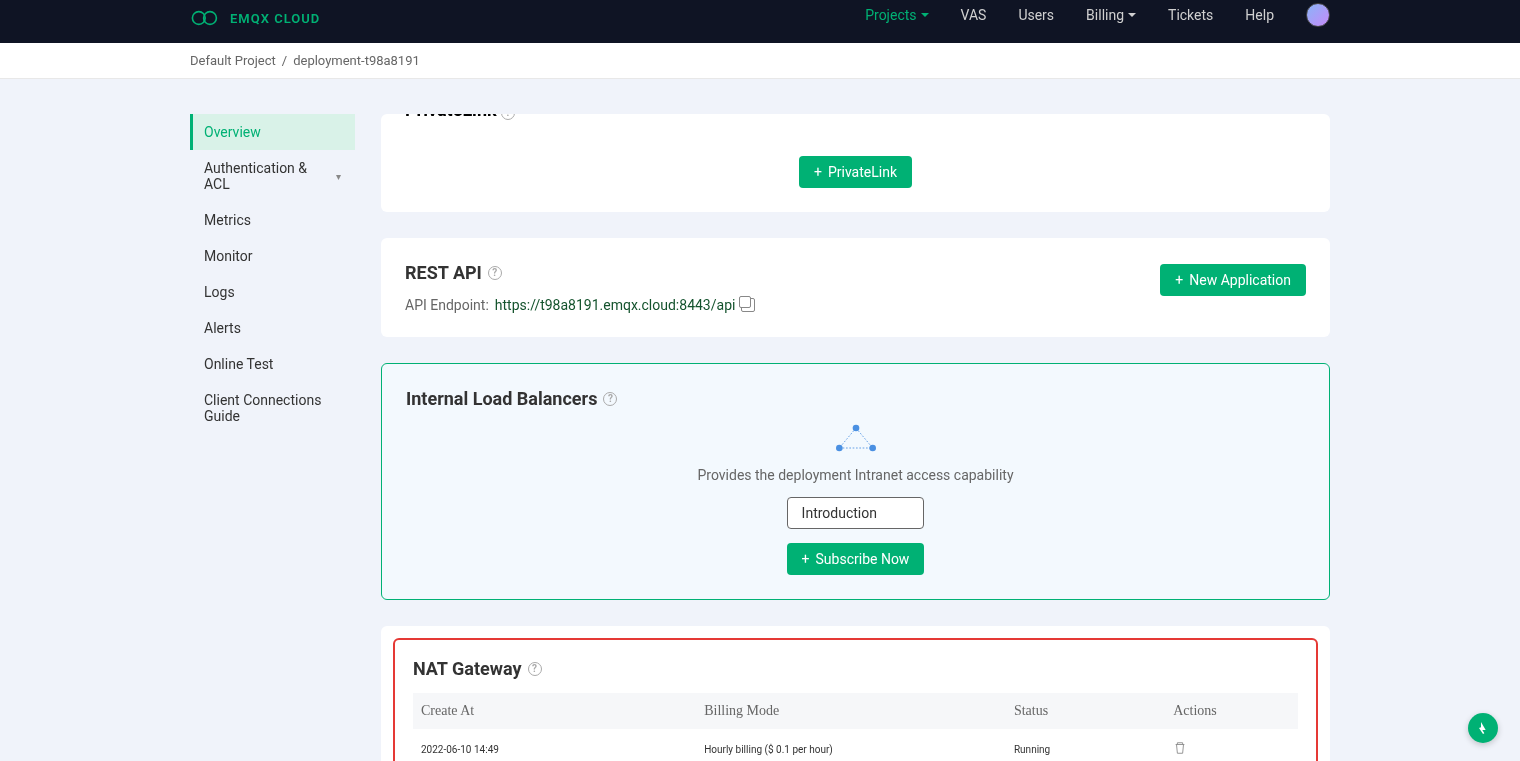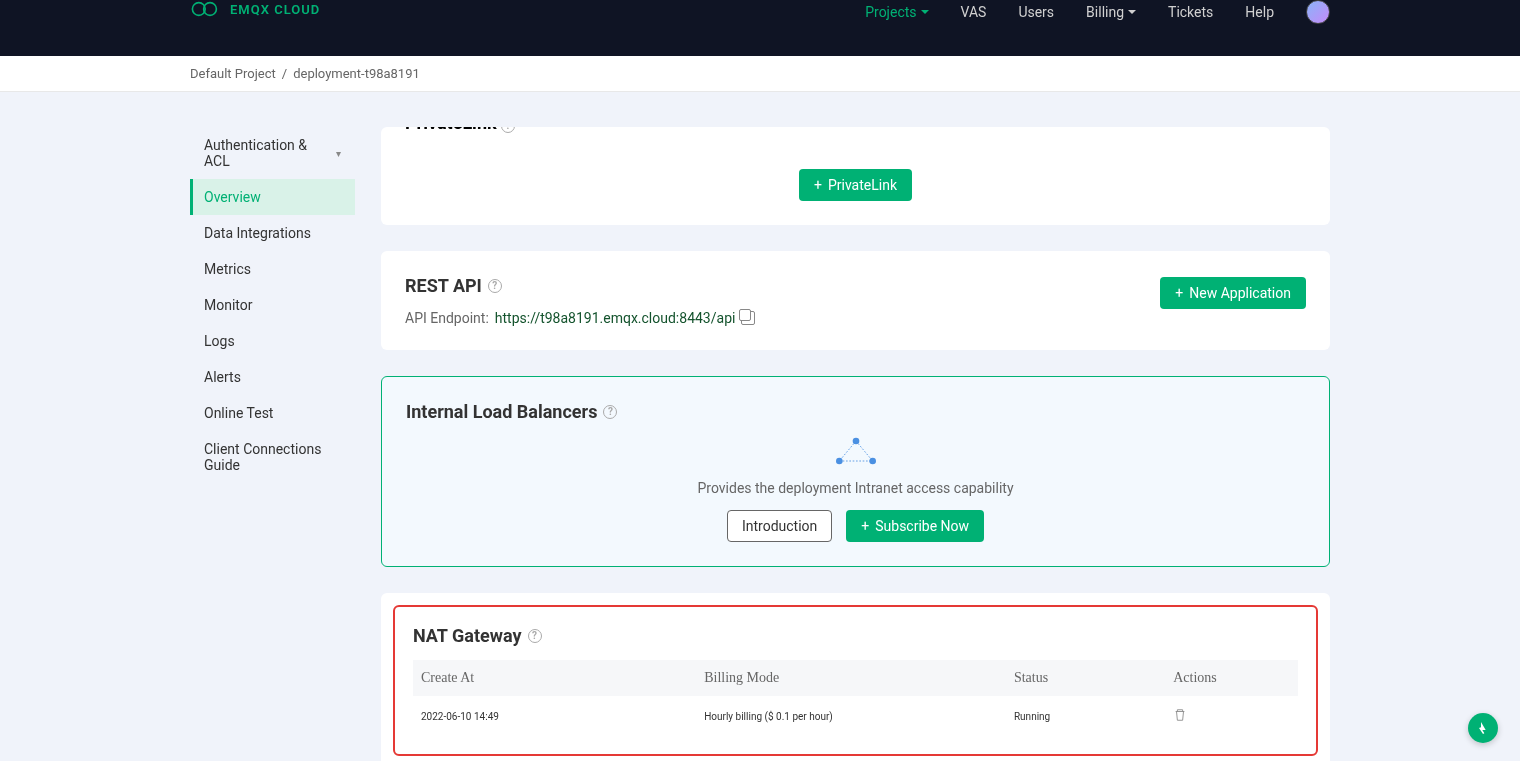--- a/index.html
+++ b/index.html
@@ -1,19 +1,19 @@
 <!DOCTYPE html>
 <html><head>
 <meta charset="utf-8">
 <style>
 * { margin: 0; padding: 0; box-sizing: border-box; }
 body { font-family: -apple-system, BlinkMacSystemFont, "Segoe UI", Roboto, sans-serif; background: #f0f3fa; color: #333; font-size: 14px; }
 
 
-.header { background: #0f1424; height: 56px; display: flex; align-items: flex-start; padding: 0 190px; justify-content: space-between; }
+.header { background: #0f1424; height: 43px; display: flex; align-items: flex-end; padding: 16px 190px; justify-content: space-between; }
 .logo { display: flex; align-items: center; gap: 8px; color: #00b174; font-weight: 600; font-size: 13px; letter-spacing: 1px; }
 .logo-icon { width: 32px; height: 18px; }
 .nav { display: flex; align-items: center; gap: 32px; }
 .nav-item { color: #d0d0d0; font-size: 14px; cursor: pointer; display: flex; align-items: center; gap: 4px; }
 .nav-item.active { color: #00b174; }
 .avatar { width: 24px; height: 24px; border-radius: 50%; background: linear-gradient(135deg, #8ab4f8, #c58af9); border: 1px solid #444; }
 .caret { width: 0; height: 0; border-left: 4px solid transparent; border-right: 4px solid transparent; border-top: 4px solid currentColor; }
 
 
 .breadcrumb-bar { height: 36px; background: #fff; padding: 0 190px; display: flex; align-items: center; font-size: 13px; color: #666; border-bottom: 1px solid #e8e8e8; }
@@ -46,21 +46,21 @@
 .plus-icon { font-size: 14px; line-height: 1; }
 
 .rest-api-row { display: flex; align-items: center; justify-content: space-between; }
 .api-endpoint { font-size: 14px; color: #666; display: flex; align-items: center; gap: 6px; }
 .api-endpoint a { color: #14532d; text-decoration: none; }
 .copy-icon { width: 14px; height: 14px; border: 1px solid #888; border-radius: 2px; position: relative; cursor: pointer; }
 .copy-icon::before { content:""; position:absolute; width:10px; height:10px; border:1px solid #888; border-radius:2px; top:-3px; left:-3px; background:#fff; }
 
 .ilb-center { display:flex; flex-direction:column; align-items:center; gap:14px; margin-top:4px; }
 .ilb-desc { color:#666; font-size:14px; }
-.ilb-buttons { display:flex; gap:14px; }
+.ilb-buttons { display:flex; gap:14px;flex-direction:column; }
 .ilb-graphic { width:50px; height:30px; }
 
 .nat-table { width:100%; margin-top:8px; border-collapse:collapse; }
 .nat-table th { background:#f6f7f9; text-align:left; font-weight:500; color:#666; padding:10px 8px; font-size:14px;font-family:Liberation Serif, serif; }
 .nat-table td { padding:12px 8px; font-size:10px; color:#333; }
 .delete-icon { width:14px; height:14px; display:inline-block; cursor:pointer; }
 
 .fab { position:fixed; bottom:18px; right:22px; width:30px; height:30px; border-radius:50%; background:#00b174; display:flex; align-items:center; justify-content:center; box-shadow:0 2px 6px rgba(0,0,0,.2); cursor:pointer; }
 .fab svg { width:16px; height:16px; }
 </style>
@@ -94,26 +94,25 @@
 
 <div class="breadcrumb-bar">
   <span>Default Project</span>
   <span class="sep">/</span>
   <span>deployment-t98a8191</span>
 </div>
 
 <div class="container">
 
   <div class="sidebar">
+    <div class="sidebar-item active">Overview</div>
     <div class="sidebar-item">
         <span>Authentication &amp; ACL</span>
         <span class="sidebar-caret">▾</span>
       </div>
-    <div class="sidebar-item active">Overview</div>
-    <div class="sidebar-item">Data Integrations</div>
     <div class="sidebar-item">Metrics</div>
     <div class="sidebar-item">Monitor</div>
     <div class="sidebar-item">Logs</div>
     <div class="sidebar-item">Alerts</div>
     <div class="sidebar-item">Online Test</div>
     <div class="sidebar-item">Client Connections Guide</div>
   </div>
 
   <div class="main">
 

